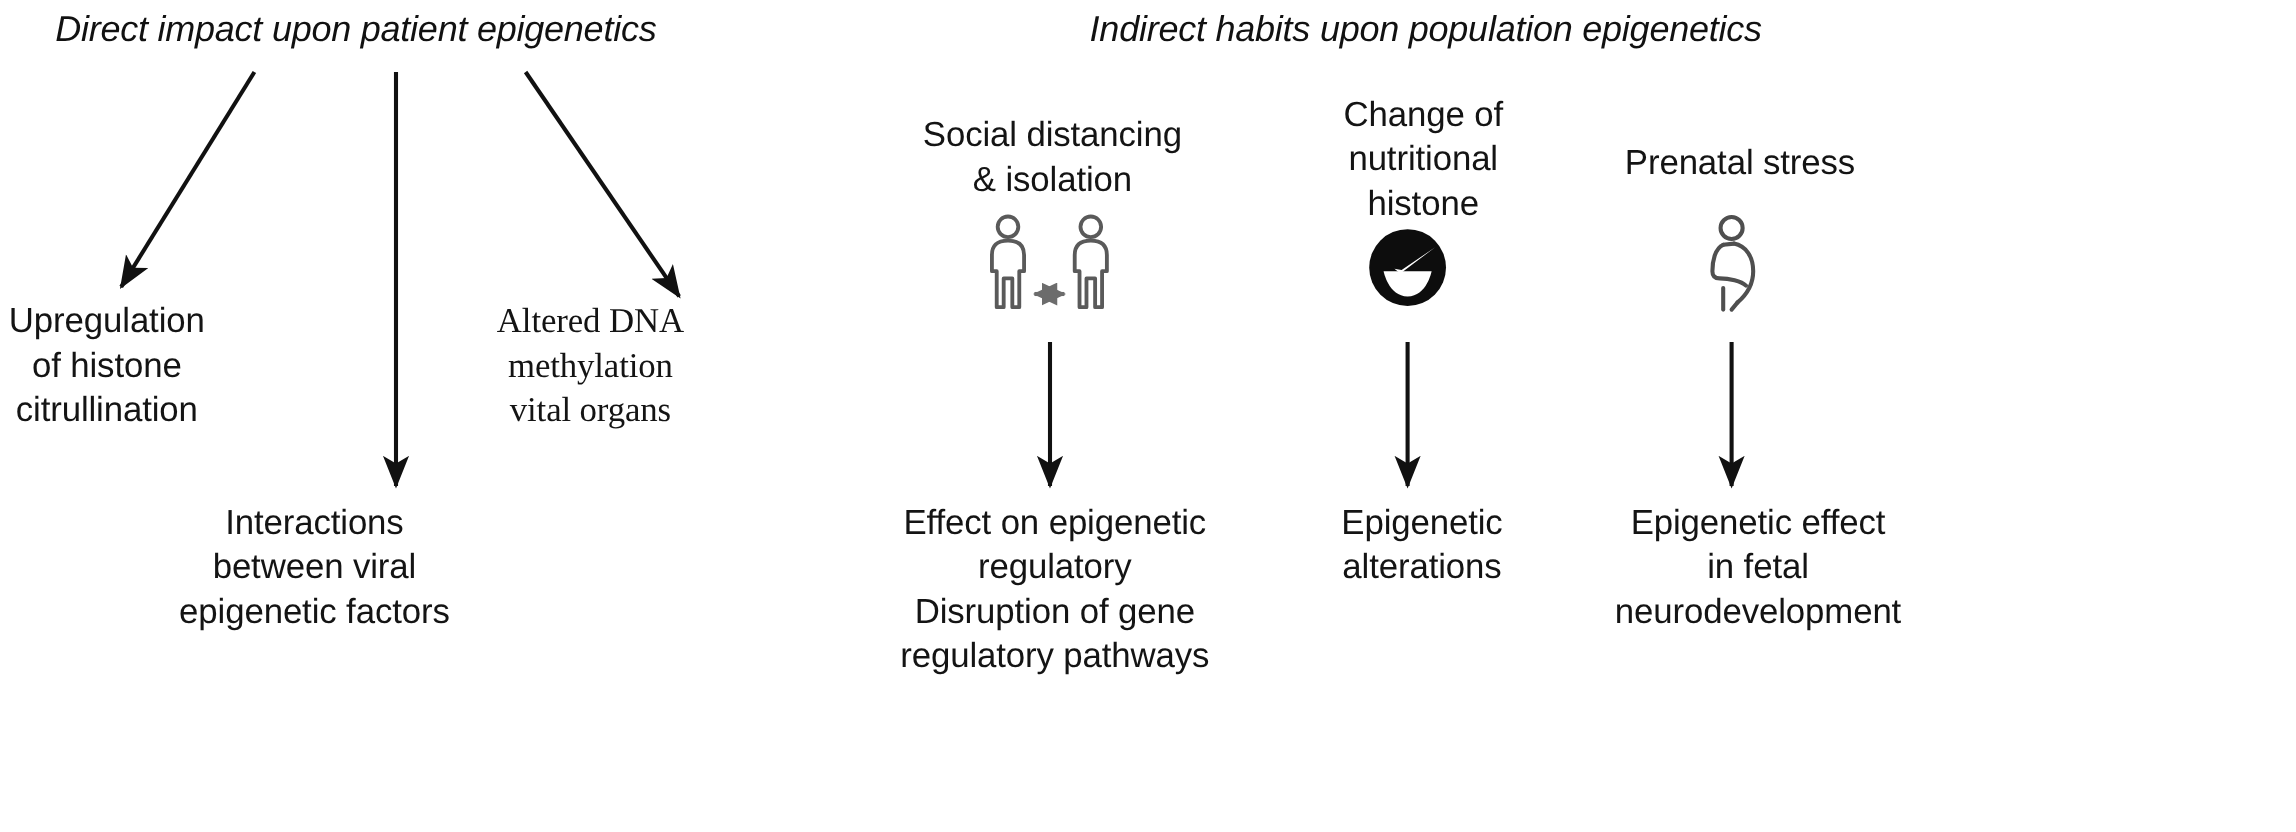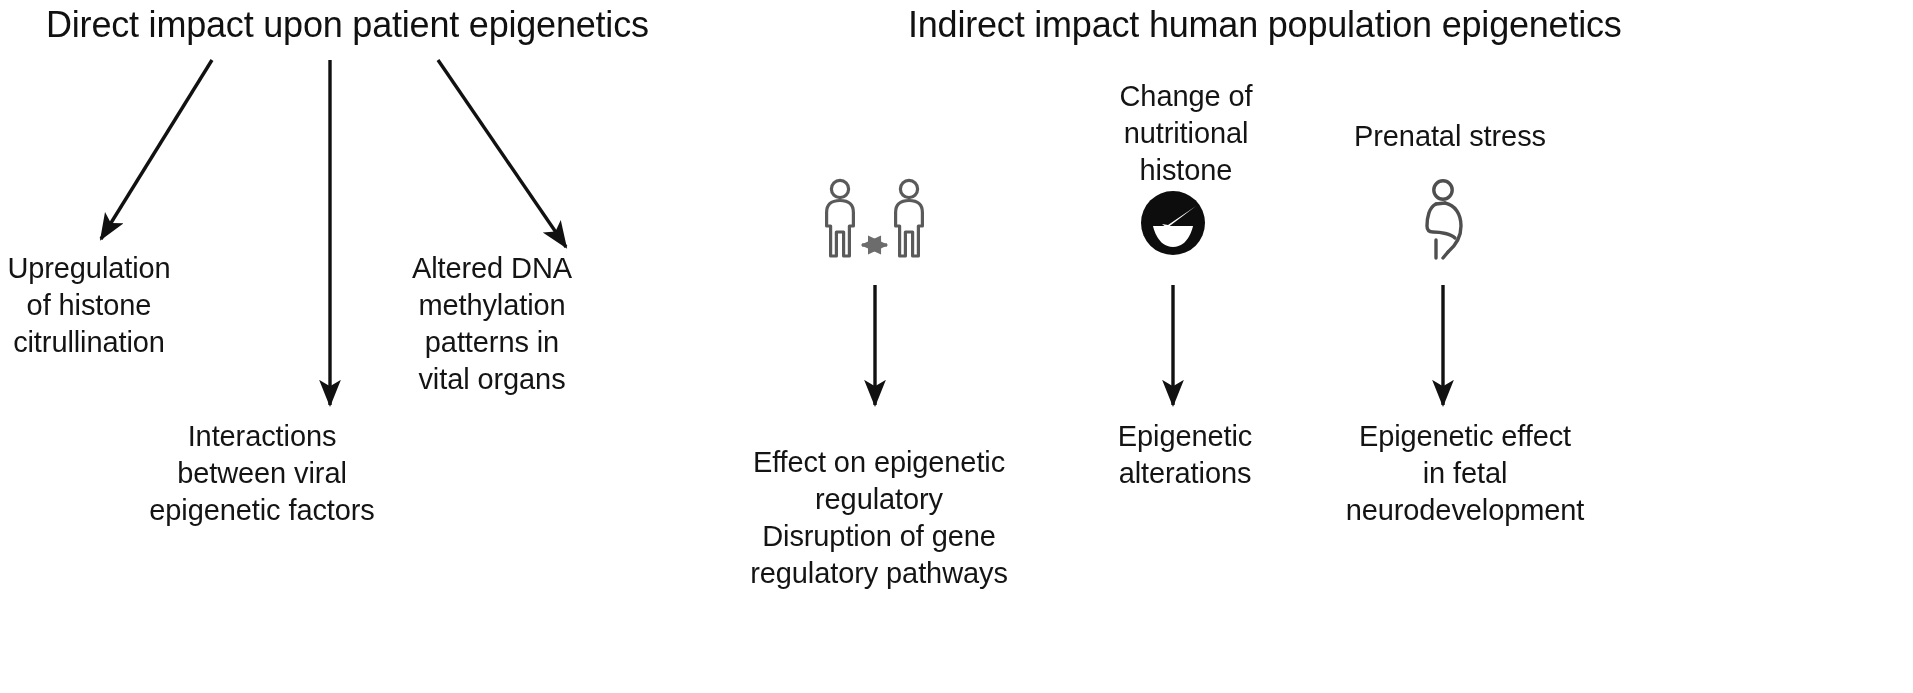--- a/index.html
+++ b/index.html
@@ -22,21 +22,22 @@
   .svg-layer {
     position: absolute;
     left: 0;
     top: 0;
     width: 1913px;
     height: 693px;
     pointer-events: none;
   }
   .title {
     position: absolute;
-    font-size: 36px;
+    font-style: italic;
+    font-size: 30px;
     line-height: 34px;
     color: #111111;
     white-space: nowrap;
     letter-spacing: -0.2px;
   }
   #title-left { left: 46px; top: 8px; }
   #title-right { left: 908px; top: 8px; }
 
   .node {
     position: absolute;
@@ -44,29 +45,29 @@
     font-size: 29px;
     line-height: 37px;
     color: #141414;
     letter-spacing: -0.1px;
   }
   .node .ln { display: block; white-space: nowrap; }
 
   
   #node-upregulation { left: -6px; top: 250px; width: 190px; }
   #node-interactions { left: 112px; top: 418px; width: 300px; }
-  #node-altered-dna  { left: 392px; top: 250px; width: 200px; }
+  #node-altered-dna  { left: 392px; top: 250px; width: 200px; font-family: Liberation Serif, serif; }
 
   
   #label-social     { left: 762px; top: 95px;  width: 230px; }
   #label-nutrition  { left: 1076px; top: 78px; width: 220px; }
   #label-prenatal   { left: 1330px; top: 118px; width: 240px; }
 
   
-  #node-effect-epigenetic { left: 744px;  top: 418px; width: 270px; margin-top: 26px; }
+  #node-effect-epigenetic { left: 744px;  top: 418px; width: 270px; }
   #node-epigenetic-alt    { left: 1060px; top: 418px; width: 250px; }
   #node-fetal-neuro       { left: 1320px; top: 418px; width: 290px; }
 
   .icon-box {
     position: absolute;
   }
   #icon-people    { left: 820px;  top: 178px; width: 110px; height: 82px; }
   #icon-bowl      { left: 1140px; top: 190px; width: 66px;  height: 66px; }
   #icon-pregnant  { left: 1415px; top: 178px; width: 56px;  height: 84px; }
 </style>
@@ -108,41 +109,44 @@
       <line x1="1173" y1="285" x2="1173" y2="405" stroke="#111111" stroke-width="3.4" marker-end="url(#arrowhead)"></line>
     </g>
 
     <g>
       <line x1="1443" y1="285" x2="1443" y2="405" stroke="#111111" stroke-width="3.4" marker-end="url(#arrowhead)"></line>
     </g>
   </svg>
 
   <div class="title" id="title-left">Direct impact upon patient epigenetics</div>
 
-  <div class="title" id="title-right">Indirect impact human population epigenetics</div>
+  <div class="title" id="title-right">Indirect habits upon population epigenetics</div>
 
   <div class="node" id="node-upregulation">
     <span class="ln">Upregulation</span>
     <span class="ln">of histone</span>
     <span class="ln">citrullination</span>
   </div>
 
   <div class="node" id="node-interactions">
     <span class="ln">Interactions</span>
     <span class="ln">between viral</span>
     <span class="ln">epigenetic factors</span>
   </div>
 
   <div class="node" id="node-altered-dna">
     <span class="ln">Altered DNA</span>
     <span class="ln">methylation</span>
-    <span class="ln">patterns in</span>
     <span class="ln">vital organs</span>
   </div>
 
+  <div class="node" id="label-social">
+    <span class="ln">Social distancing</span>
+    <span class="ln">&amp; isolation</span>
+  </div>
 
   <div class="icon-box" id="icon-people">
     <svg width="110" height="82" viewBox="0 0 110 82" xmlns="http://www.w3.org/2000/svg">
 
       <g fill="none" stroke="#5a5a5a" stroke-width="3.2" stroke-linejoin="round" stroke-linecap="round">
         <circle cx="20" cy="11" r="8.6"></circle>
         <path d="M20 22.5 C10.5 22.5 6.6 27 6.6 34.5 L6.6 48 L10.6 48 L10.6 78 L16.4 78 L16.4 54 L23.6 54 L23.6 78 L29.4 78 L29.4 48 L33.4 48 L33.4 34.5 C33.4 27 29.5 22.5 20 22.5 Z"></path>
       </g>
 
       <g fill="none" stroke="#5a5a5a" stroke-width="3.2" stroke-linejoin="round" stroke-linecap="round">

